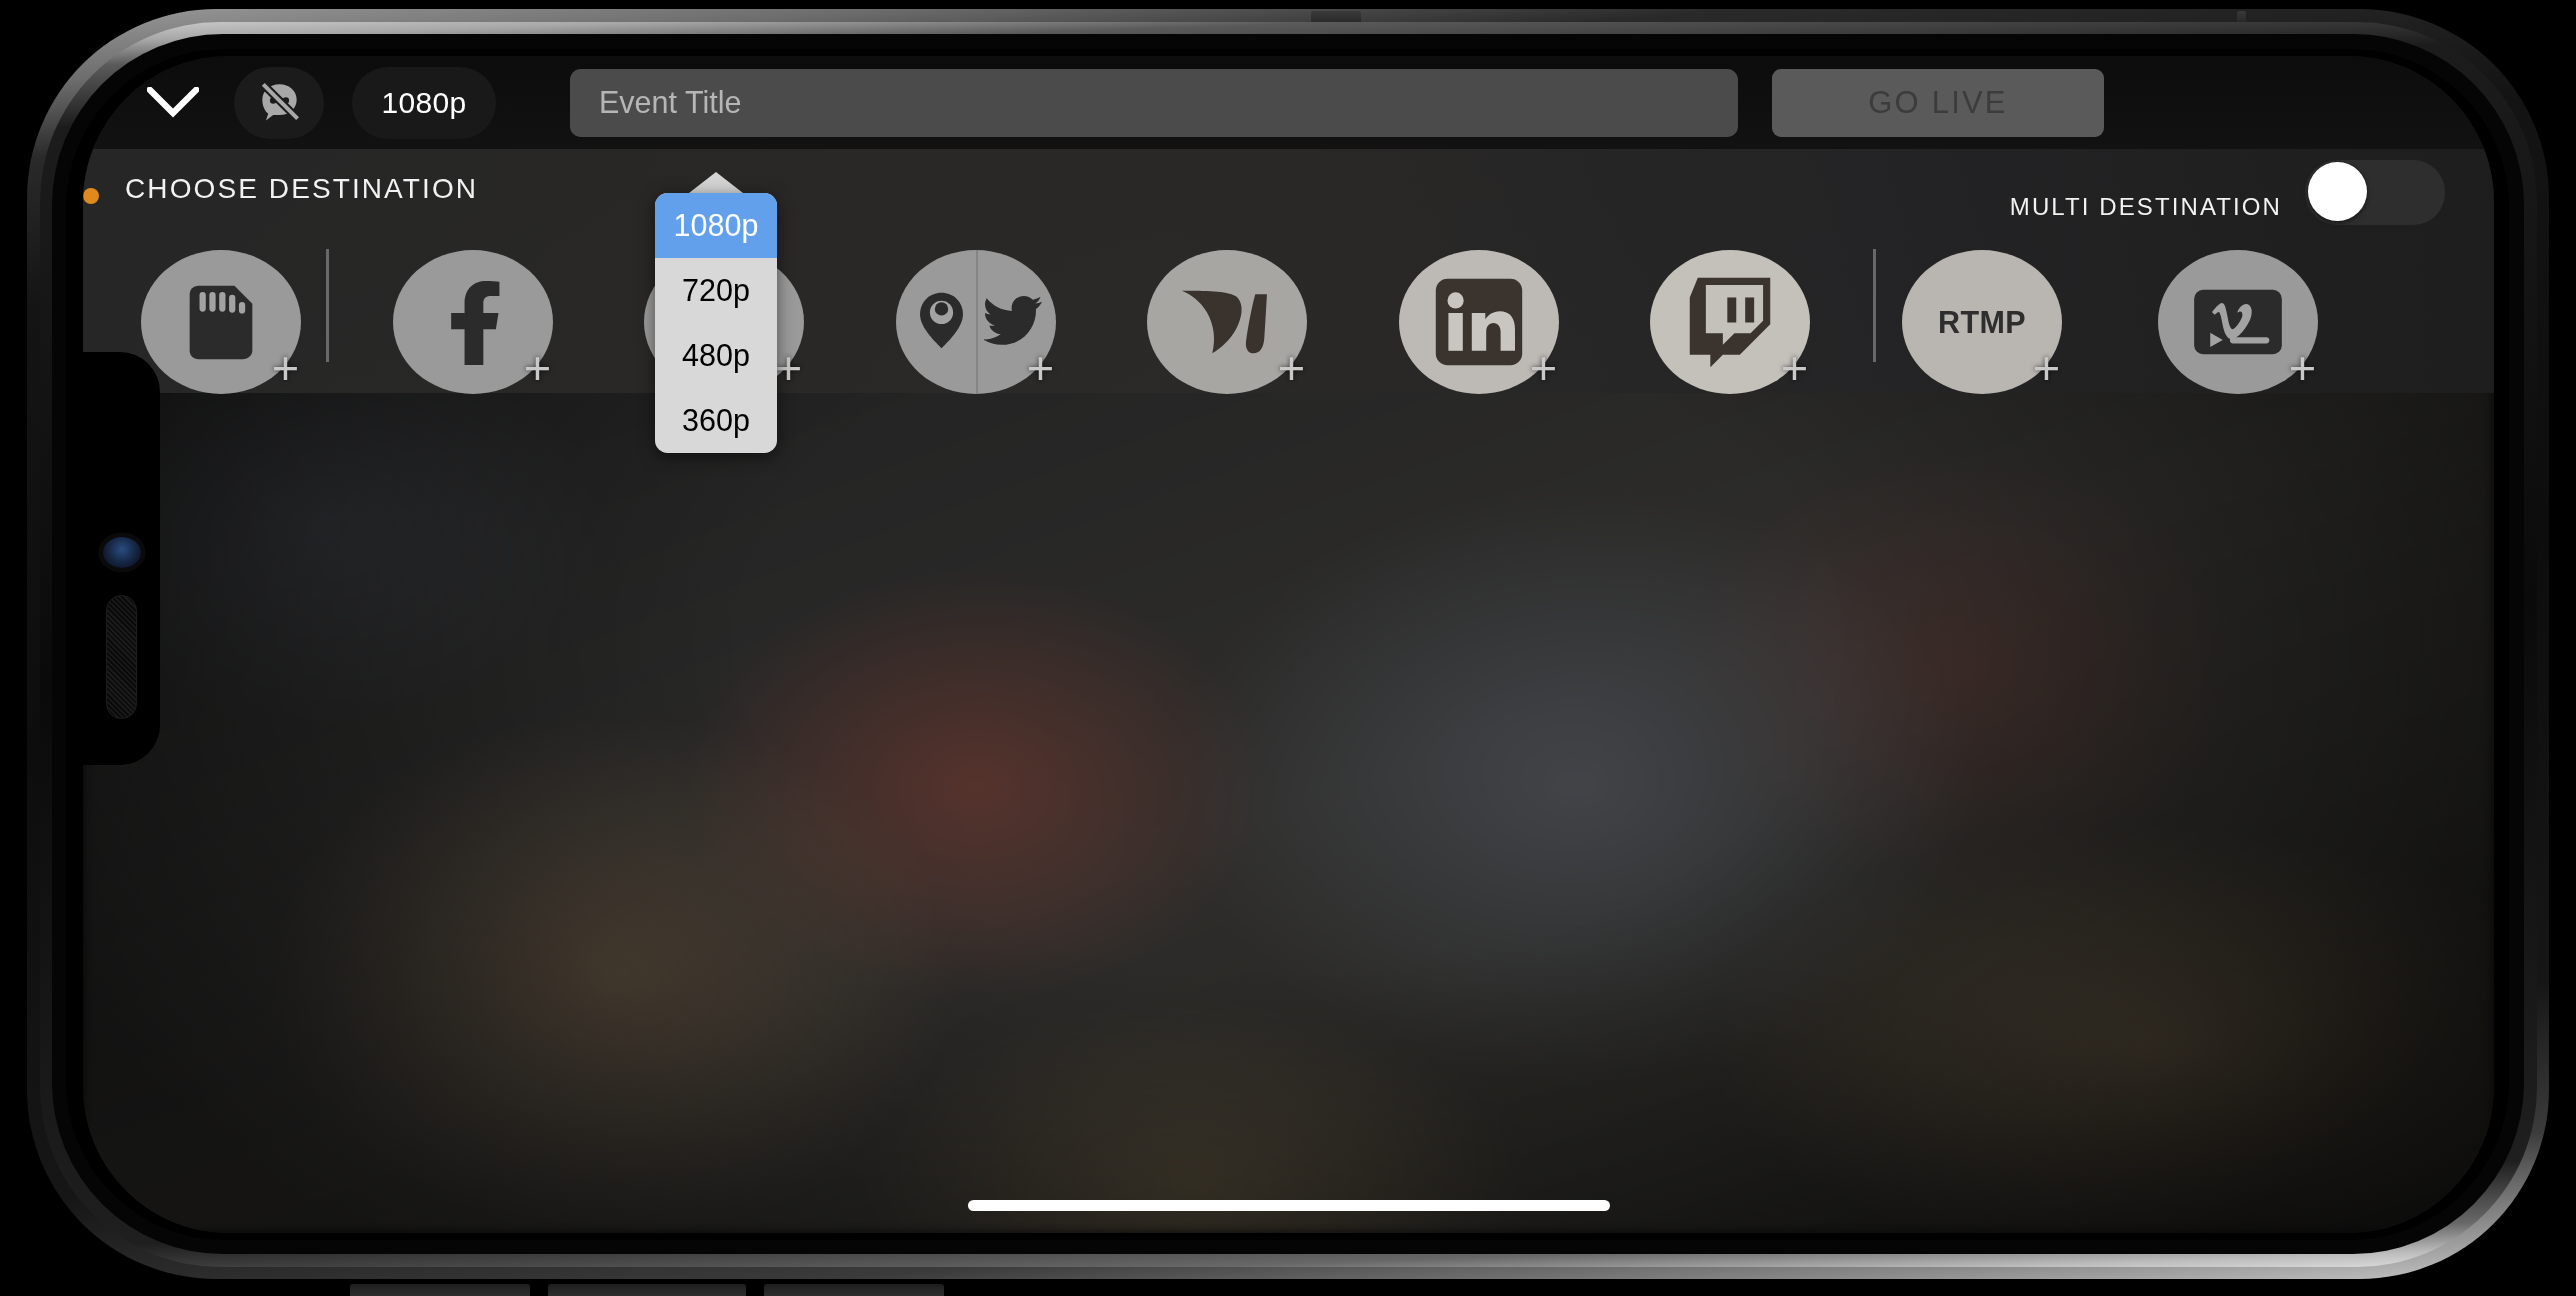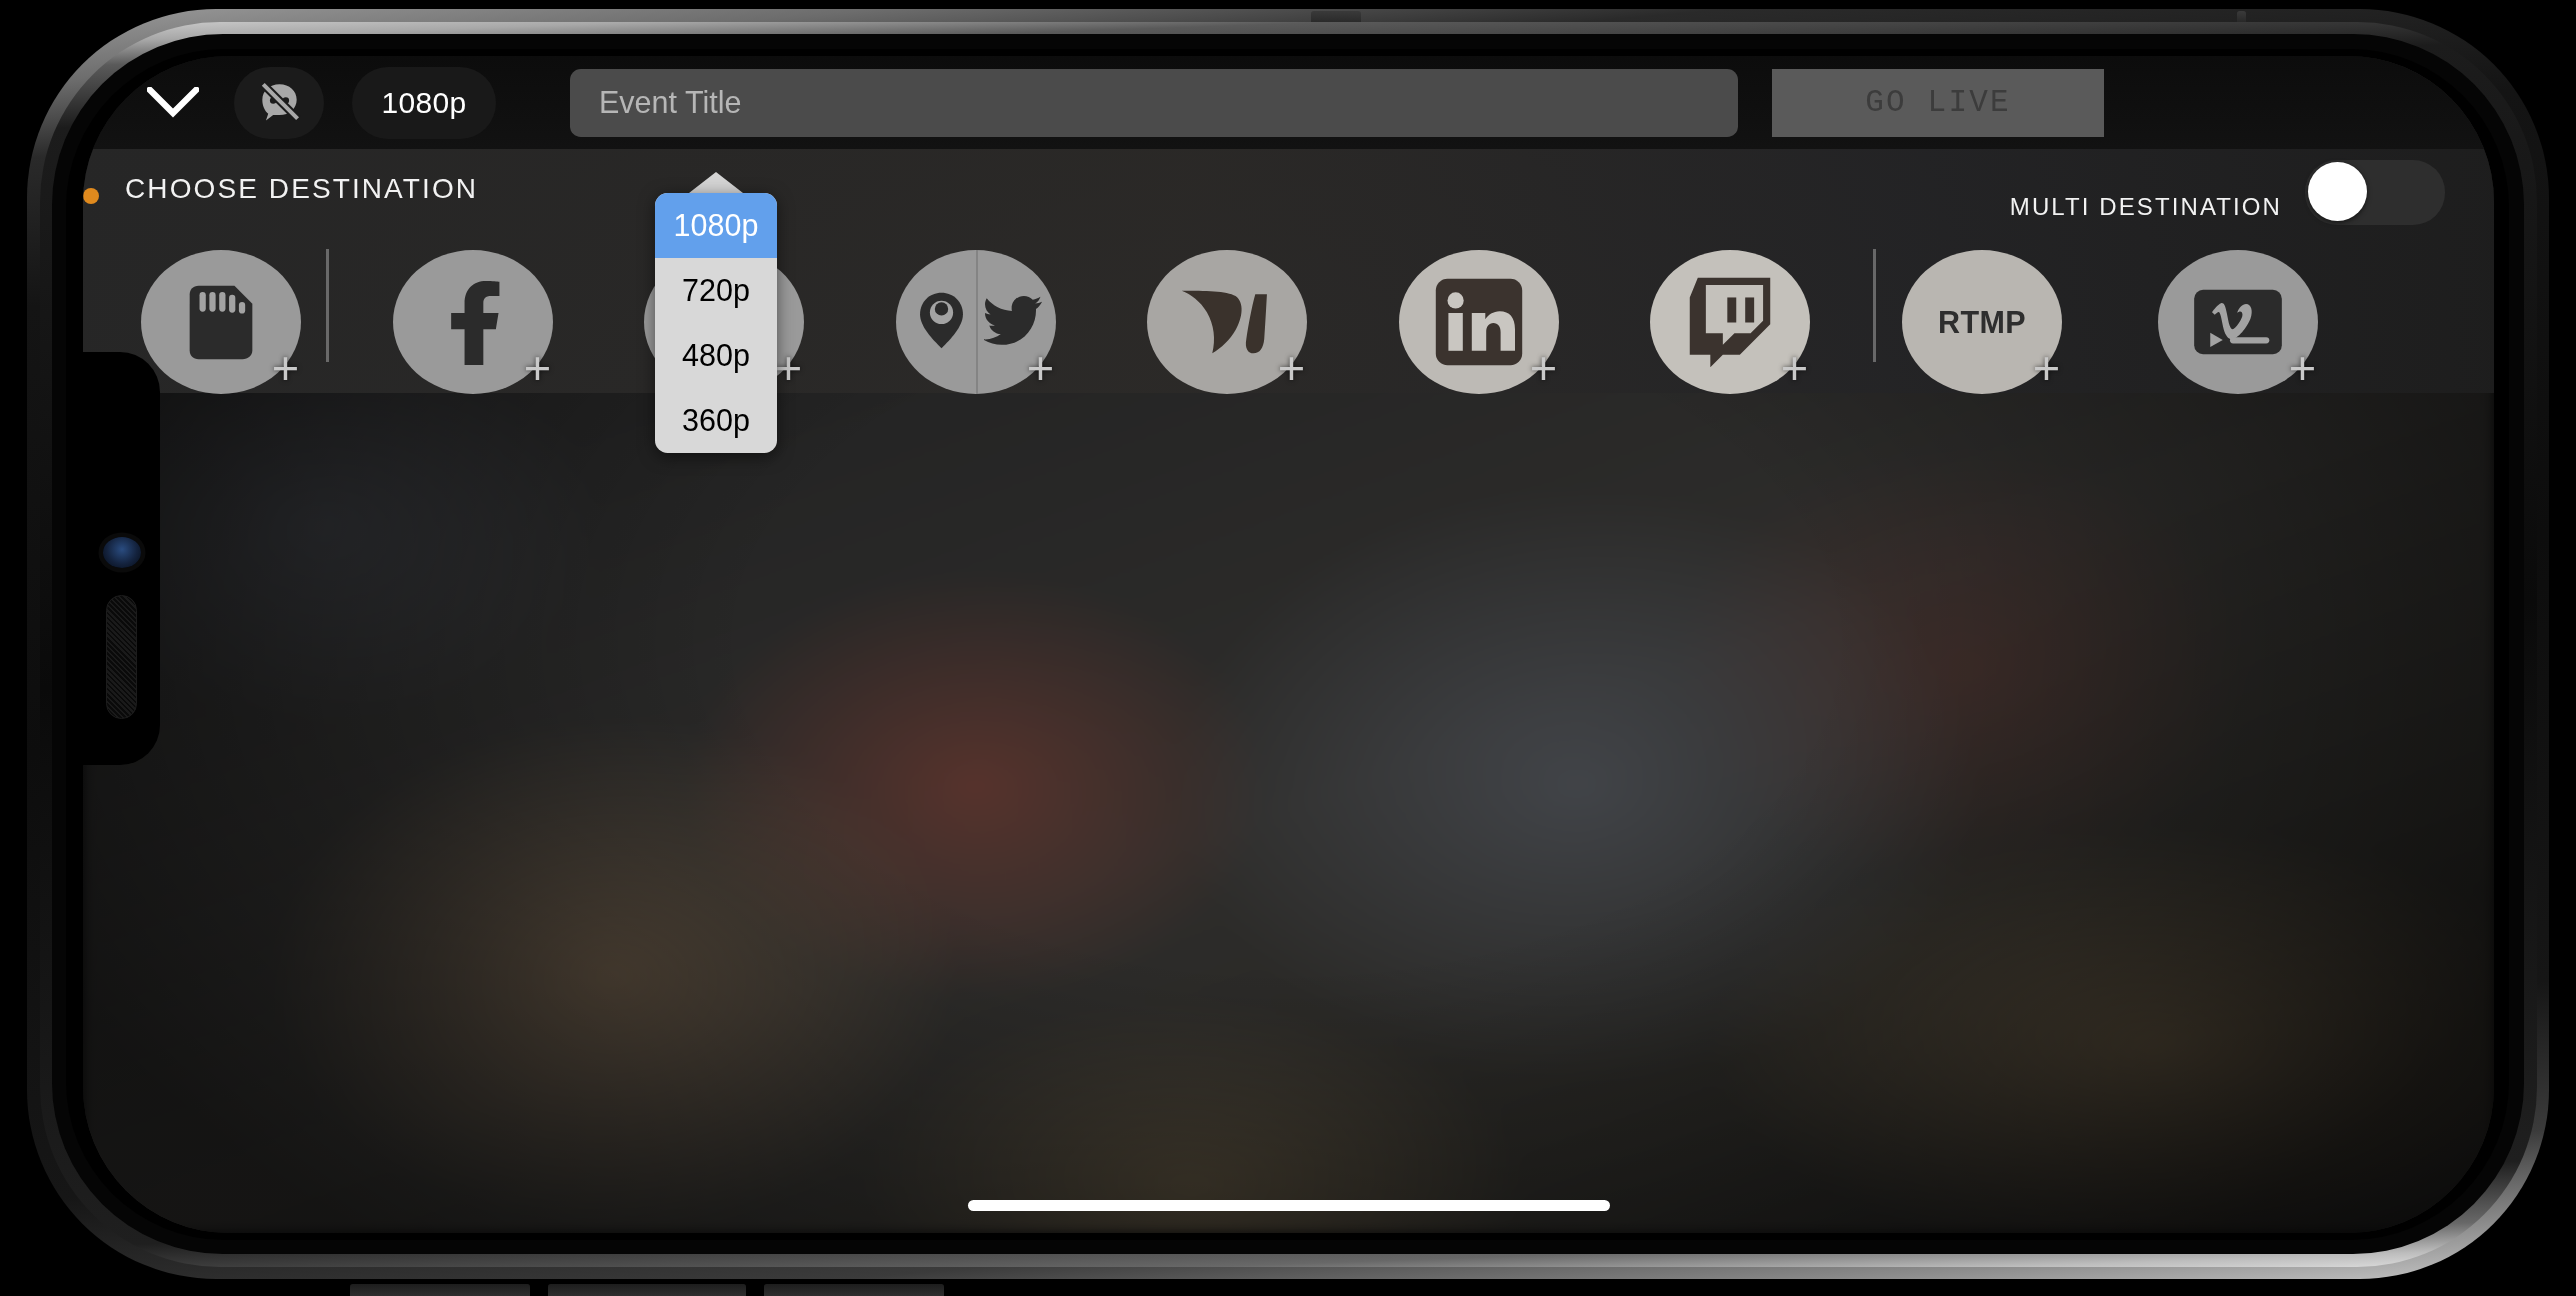--- a/index.html
+++ b/index.html
@@ -214,30 +214,30 @@
     font-family: "Liberation Sans", sans-serif;
   }
   .title-input::placeholder { color: #b6b6b6; }
 
   .golive-btn {
     position: absolute;
     left: 1689px;
     top: 12.6px;
     width: 332px;
     height: 68px;
-    border-radius: 0;
+    border-radius: 9px;
     background: #5a5a5a;
     color: #3c3c3c;
     font-size: 31px;
     letter-spacing: 2.2px;
     display: flex;
     align-items: center;
     justify-content: center;
     border: none;
-    font-family: Liberation Mono, monospace;
+    font-family: Liberation Sans, sans-serif;
   }
 
   
   .dest-panel {
     position: absolute;
     left: 0;
     top: 93px;
     width: 100%;
     height: 244px;
     background: linear-gradient(100deg, rgba(40,40,40,.93) 0%, rgba(44,42,40,.88) 45%,

